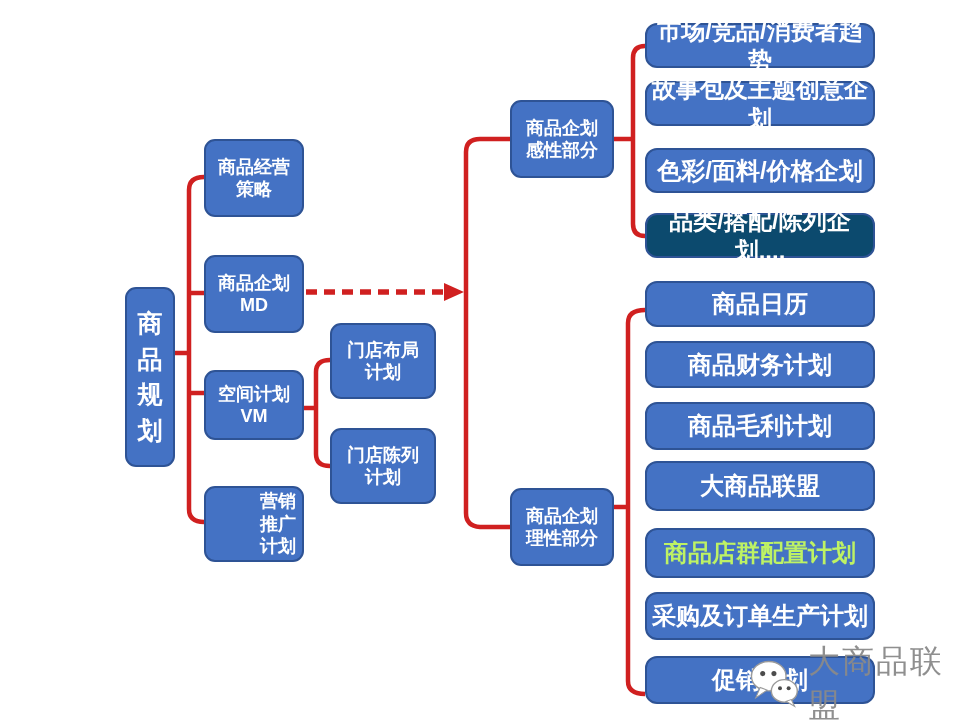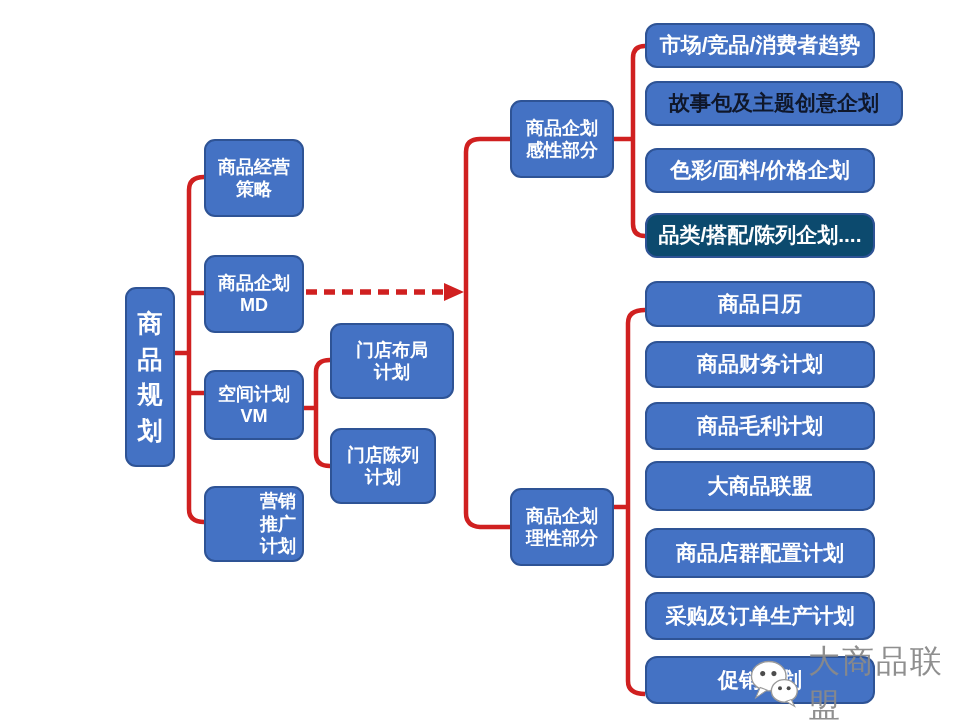--- a/index.html
+++ b/index.html
@@ -11,21 +11,21 @@
   .conn{fill:none;stroke-width:4.5px;}
   .conn.dashed{stroke-width:5.5px;stroke-dasharray:11 7;}
   .node{
     position:absolute;display:flex;align-items:center;justify-content:center;
     text-align:center;border:2.5px solid;border-radius:11px;
     font-weight:bold;white-space:pre-line;line-height:1.25;
     box-sizing:border-box;
   }
   .node.small{font-size:18px;}
   .node.root{font-size:25px;line-height:1.42;}
-  .node.leaf{font-size:21px;border-radius:12px;}
+  .node.leaf{font-size:24px;border-radius:12px;}
   #watermark{
     position:absolute;left:748px;top:640px;display:flex;align-items:center;gap:8px;
     pointer-events:none;
   }
   #watermark-label{font-size:32px;letter-spacing:2px;opacity:0.95;}
 </style>
 </head>
 <body>
 
 <div id="canvas">
@@ -59,40 +59,40 @@
 
   <div class="node small" style="left: 204px; top: 139px; width: 100px; height: 78px; background: rgb(68, 114, 196); border-color: rgb(46, 83, 149); color: rgb(255, 255, 255);">商品经营
 策略</div>
   <div class="node small" style="left: 204px; top: 255px; width: 100px; height: 78px; background: rgb(68, 114, 196); border-color: rgb(46, 83, 149); color: rgb(255, 255, 255);">商品企划
 MD</div>
   <div class="node small" style="left: 204px; top: 370px; width: 100px; height: 70px; background: rgb(68, 114, 196); border-color: rgb(46, 83, 149); color: rgb(255, 255, 255);">空间计划
 VM</div>
   <div class="node small" style="left: 204px; top: 486px; width: 100px; height: 76px; background: rgb(68, 114, 196); border-color: rgb(46, 83, 149); color: rgb(255, 255, 255); padding-left: 48px;">营销推广
 计划</div>
 
-  <div class="node small" style="left: 330px; top: 323px; width: 124px; height: 76px; background: rgb(68, 114, 196); border-color: rgb(46, 83, 149); color: rgb(255, 255, 255);">门店布局
+  <div class="node small" style="left: 330px; top: 323px; width: 106px; height: 76px; background: rgb(68, 114, 196); border-color: rgb(46, 83, 149); color: rgb(255, 255, 255);">门店布局
 计划</div>
   <div class="node small" style="left: 330px; top: 428px; width: 106px; height: 76px; background: rgb(68, 114, 196); border-color: rgb(46, 83, 149); color: rgb(255, 255, 255); text-align: center;">门店陈列
 计划</div>
 
   <div class="node small" style="left: 510px; top: 100px; width: 104px; height: 78px; background: rgb(68, 114, 196); border-color: rgb(46, 83, 149); color: rgb(255, 255, 255);">商品企划
 感性部分</div>
   <div class="node small" style="left: 510px; top: 488px; width: 104px; height: 78px; background: rgb(68, 114, 196); border-color: rgb(46, 83, 149); color: rgb(255, 255, 255);">商品企划
 理性部分</div>
 
   <div class="node leaf" style="left: 645px; top: 23px; width: 230px; height: 45px; background: rgb(68, 114, 196); border-color: rgb(46, 83, 149); color: rgb(255, 255, 255);">市场/竞品/消费者趋势</div>
-  <div class="node leaf" style="left: 645px; top: 81px; width: 258px; height: 45px; background: rgb(68, 114, 196); border-color: rgb(46, 83, 149); color: #0f172a;">故事包及主题创意企划</div>
+  <div class="node leaf" style="left: 645px; top: 81px; width: 230px; height: 45px; background: rgb(68, 114, 196); border-color: rgb(46, 83, 149); color: #ffffff;">故事包及主题创意企划</div>
   <div class="node leaf" style="left: 645px; top: 148px; width: 230px; height: 45px; background: rgb(68, 114, 196); border-color: rgb(46, 83, 149); color: rgb(255, 255, 255); text-align: right;">色彩/面料/价格企划</div>
   <div class="node leaf" style="left: 645px; top: 213px; width: 230px; height: 45px; background: #0c4a6e; border-color: rgb(46, 83, 149); color: rgb(255, 255, 255);">品类/搭配/陈列企划....</div>
 
   <div class="node leaf" style="left: 645px; top: 341px; width: 230px; height: 47px; background: rgb(68, 114, 196); border-color: rgb(46, 83, 149); color: rgb(255, 255, 255);">商品财务计划</div>
   <div class="node leaf" style="left: 645px; top: 281px; width: 230px; height: 46px; background: rgb(68, 114, 196); border-color: rgb(46, 83, 149); color: rgb(255, 255, 255);">商品日历</div>
   <div class="node leaf" style="left: 645px; top: 402px; width: 230px; height: 48px; background: rgb(68, 114, 196); border-color: rgb(46, 83, 149); color: rgb(255, 255, 255);">商品毛利计划</div>
   <div class="node leaf" style="left: 645px; top: 461px; width: 230px; height: 50px; background: rgb(68, 114, 196); border-color: rgb(46, 83, 149); color: rgb(255, 255, 255);">大商品联盟</div>
-  <div class="node leaf" style="left: 645px; top: 528px; width: 230px; height: 50px; background: rgb(68, 114, 196); border-color: rgb(46, 83, 149); color: #ffffff;">商品店群配置计划</div>
+  <div class="node leaf" style="left: 645px; top: 528px; width: 230px; height: 50px; background: rgb(68, 114, 196); border-color: rgb(46, 83, 149); color: #bef264;">商品店群配置计划</div>
   <div class="node leaf" style="left: 645px; top: 592px; width: 230px; height: 48px; background: rgb(68, 114, 196); border-color: rgb(46, 83, 149); color: rgb(255, 255, 255);">采购及订单生产计划</div>
   <div class="node leaf" style="left: 645px; top: 656px; width: 230px; height: 48px; background: rgb(68, 114, 196); border-color: rgb(46, 83, 149); color: rgb(255, 255, 255);">促销计划</div>
 
   <div id="watermark">
     <svg width="58" height="58" viewBox="0 0 60 60">
       <ellipse cx="24" cy="21" rx="20" ry="17" fill="#ffffff" stroke="#9a9a9a" stroke-width="1.6"></ellipse>
       <path d="M14,34 L9,46 L22,37 Z" fill="#ffffff" stroke="#9a9a9a" stroke-width="1.2"></path>
       <circle cx="17" cy="18" r="2.9" fill="#4c4c4c"></circle>
       <circle cx="30" cy="18" r="2.9" fill="#4c4c4c"></circle>
       <ellipse cx="42" cy="38" rx="15" ry="13" fill="#ffffff" stroke="#9a9a9a" stroke-width="1.6"></ellipse>

